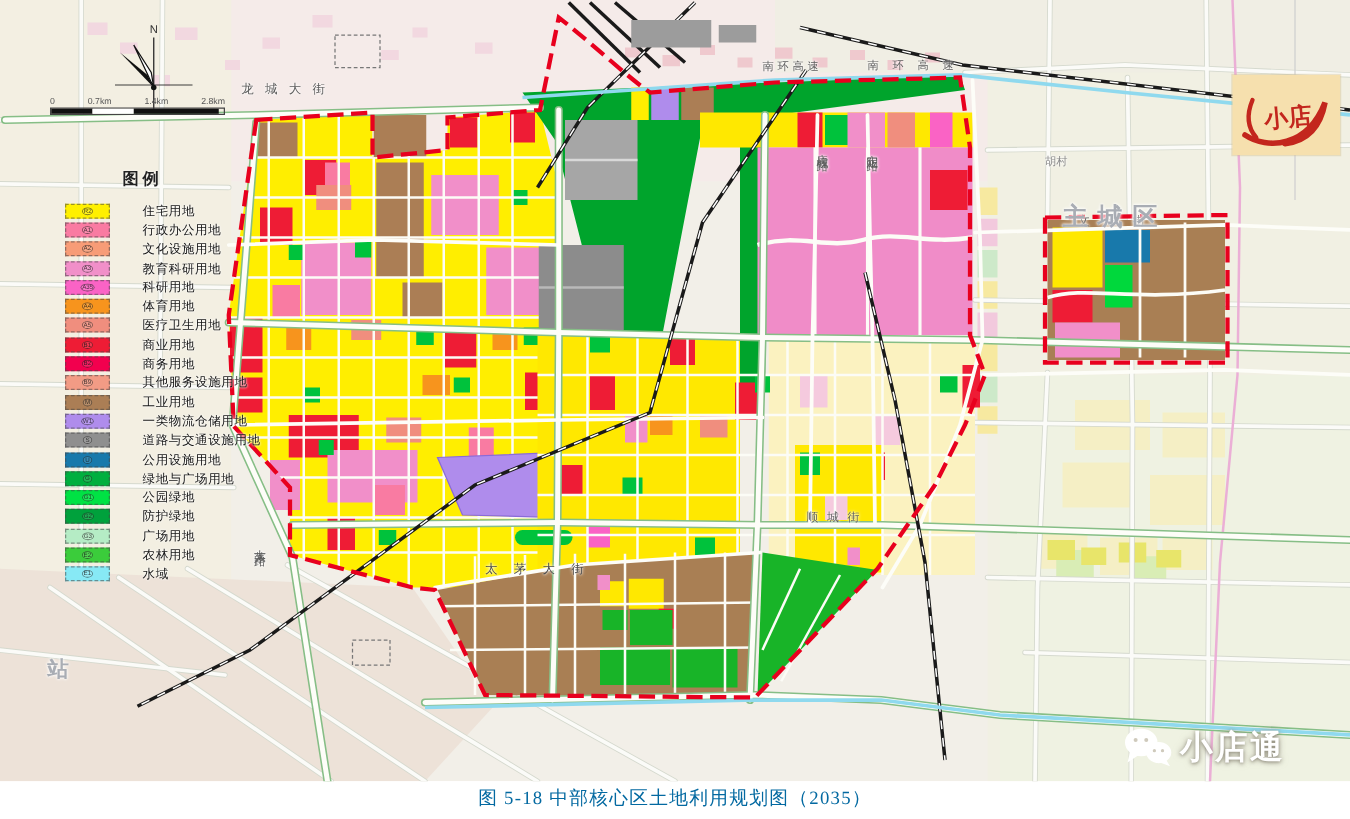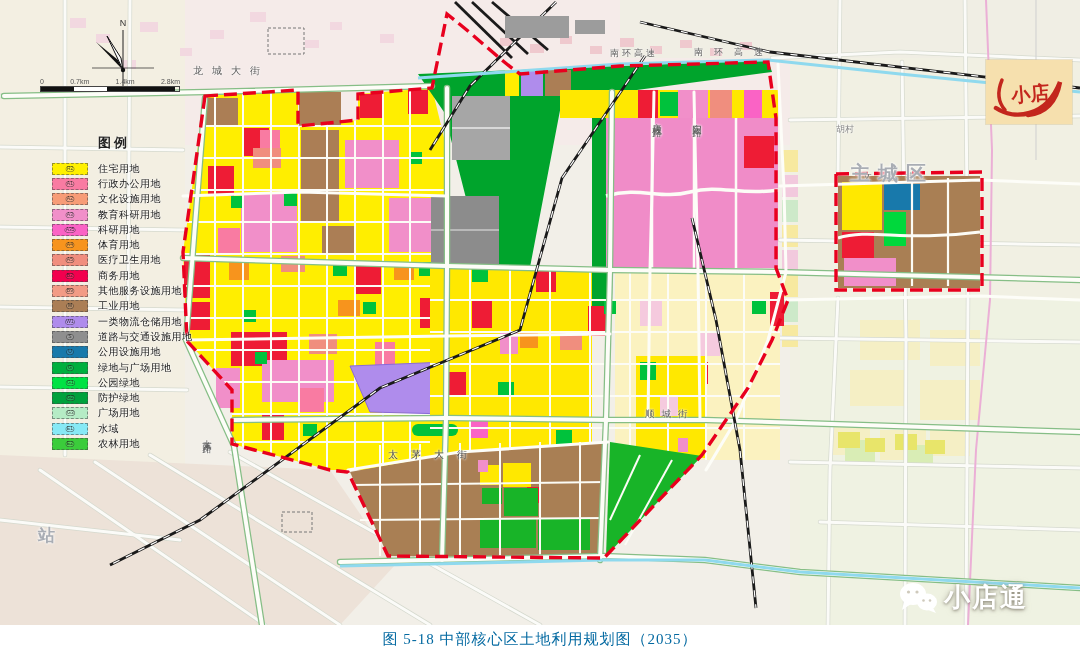--- a/index.html
+++ b/index.html
@@ -13,21 +13,21 @@
   .legend-title{font-size:13px;font-weight:bold;color:#222;letter-spacing:3px;
                 padding-left:46px;margin-bottom:9px;text-shadow:0 0 2px #fff;}
   .lg-item{display:flex;align-items:center;height:15.3px;}
   .lg-swatch{width:36px;height:12px;flex:0 0 36px;box-sizing:border-box;
              border:1px dashed rgba(70,70,70,.55);display:flex;align-items:center;
              justify-content:center;}
   .lg-code{font-size:8px;line-height:8px;color:rgba(20,20,20,.8);
            border:1px solid rgba(20,20,20,.55);border-radius:50%;
            padding:0 1px;min-width:8px;text-align:center;transform:scale(.62);
            background:rgba(255,255,255,.12);white-space:nowrap;}
-  .lg-label{margin-left:10px;font-size:10px;color:#151515;letter-spacing:.5px;
+  .lg-label{margin-left:26px;font-size:10px;color:#151515;letter-spacing:.5px;
             white-space:nowrap;text-shadow:0 0 2px rgba(255,255,255,.95),0 0 2px rgba(255,255,255,.95);}
 
   
   .mlabel{position:absolute;color:#5c5c5c;font-size:10px;white-space:nowrap;
           text-shadow:0 0 2px #fff,0 0 3px #fff;text-align:center;}
   .mlabel.vert{writing-mode:vertical-rl;text-orientation:upright;letter-spacing:2px;}
   .mlabel.big{font-size:20px;color:#a9adb4;letter-spacing:8px;font-weight:bold;}
   .mlabel.big2{font-size:17px;color:#a9adb4;font-weight:bold;}
   .mlabel.small{font-size:9px;color:#8a8a8a;}
 
@@ -515,20 +515,26 @@
           </span>
           <span class="lg-label">体育用地</span>
         </div>
     <div class="lg-item">
           <span class="lg-swatch" style="background: rgb(240, 142, 126);">
             <span class="lg-code">A5</span>
           </span>
           <span class="lg-label">医疗卫生用地</span>
         </div>
     <div class="lg-item">
+          <span class="lg-swatch" style="background: rgb(238, 28, 53);">
+            <span class="lg-code">B1</span>
+          </span>
+          <span class="lg-label">商业用地</span>
+        </div>
+    <div class="lg-item">
           <span class="lg-swatch" style="background: rgb(242, 0, 78);">
             <span class="lg-code">B2</span>
           </span>
           <span class="lg-label">商务用地</span>
         </div>
     <div class="lg-item">
           <span class="lg-swatch" style="background: rgb(242, 155, 133);">
             <span class="lg-code">B9</span>
           </span>
           <span class="lg-label">其他服务设施用地</span>
@@ -575,30 +581,30 @@
           </span>
           <span class="lg-label">防护绿地</span>
         </div>
     <div class="lg-item">
           <span class="lg-swatch" style="background: rgb(181, 236, 197);">
             <span class="lg-code">G3</span>
           </span>
           <span class="lg-label">广场用地</span>
         </div>
     <div class="lg-item">
+          <span class="lg-swatch" style="background: rgb(59, 204, 59);">
+            <span class="lg-code">E2</span>
+          </span>
+          <span class="lg-label">农林用地</span>
+        </div>
+    <div class="lg-item">
           <span class="lg-swatch" style="background: rgb(135, 233, 245);">
             <span class="lg-code">E1</span>
           </span>
           <span class="lg-label">水域</span>
-        </div>
-    <div class="lg-item">
-          <span class="lg-swatch" style="background: rgb(59, 204, 59);">
-            <span class="lg-code">E2</span>
-          </span>
-          <span class="lg-label">农林用地</span>
         </div>
   </div>
 
   <div class="mlabel" style="left:193px;top:64px;letter-spacing:9px;">龙城大街</div>
   <div class="mlabel" style="left:610px;top:47px;font-size:9px;letter-spacing:3px;">南环高速</div>
   <div class="mlabel" style="left:694px;top:46px;font-size:9px;letter-spacing:11px;">南环高速</div>
   <div class="mlabel vert" style="left:650px;top:116px;font-size:9.5px;">唐槐路</div>
   <div class="mlabel vert" style="left:690px;top:116px;font-size:9.5px;">定阳路</div>
   <div class="mlabel vert" style="left:200px;top:432px;font-size:9.5px;">太茅路</div>
   <div class="mlabel" style="left:388px;top:448px;letter-spacing:13px;color:#4c4c4c;">太茅大街</div>

